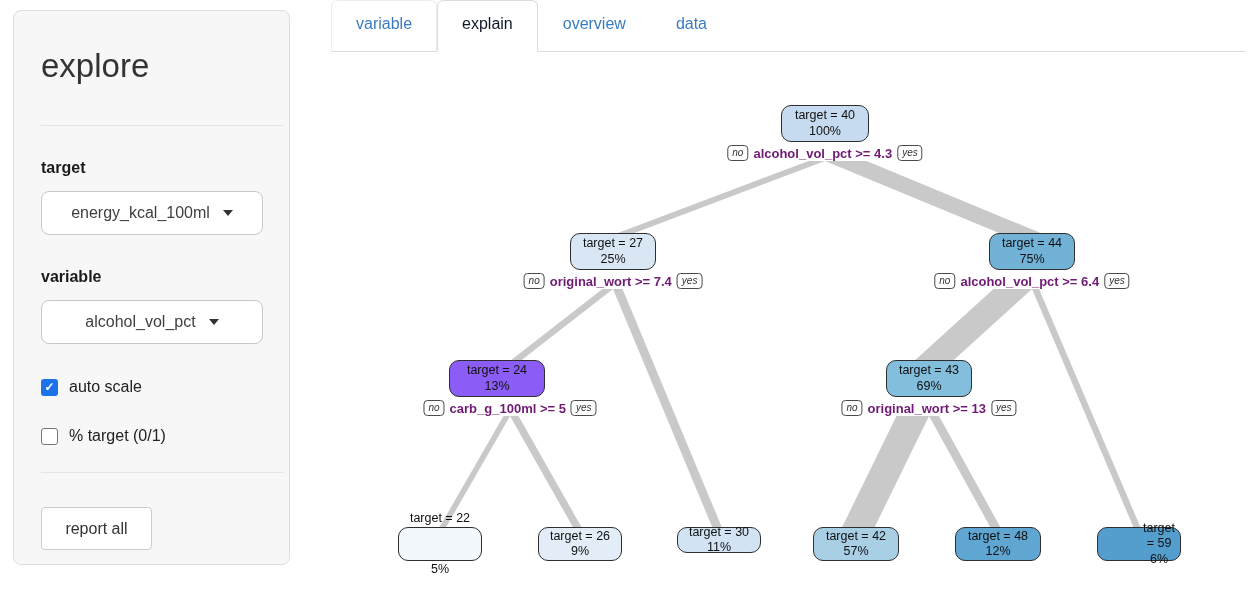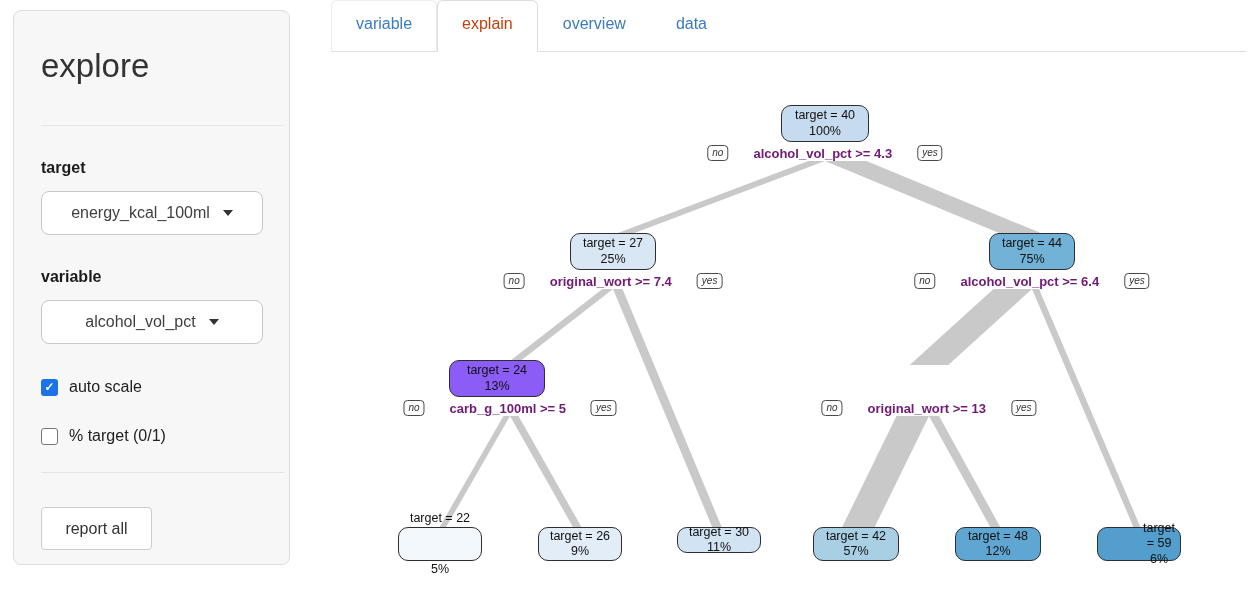--- a/index.html
+++ b/index.html
@@ -45,34 +45,34 @@
 
   
   .tabline { position:absolute; left:331px; top:51px; width:915px; height:1px; background:#ddd; z-index:1; }
   .tabbar { position:absolute; left:331px; top:0; height:52px; display:flex; z-index:2; }
   .tab {
     box-sizing:border-box; height:52px; padding:14px 24px 0 24px; font-size:16px;
     border:1px solid transparent; border-radius:6px 6px 0 0; color:#3a7cbe; cursor:pointer;
     background:transparent;
   }
   .tab.hover  { border-color:#ededed #ededed #ddd #ededed; }
-  .tab.active { color:#c2410c; background:#fff; border-color:#ddd #ddd #fff #ddd; }
+  .tab.active { color:#0f172a; background:#fff; border-color:#ddd #ddd #fff #ddd; }
 
   
   #tree { position:absolute; left:0; top:0; width:1259px; height:592px; z-index:0; }
   #tree svg { position:absolute; left:0; top:0; z-index:1; }
   .tnode {
     position:absolute; box-sizing:border-box; z-index:2;
     border:1.4px solid #2e2e2e; border-radius:10px;
     display:flex; flex-direction:column; align-items:center; justify-content:center;
     font-size:12.5px; color:#101010; line-height:1.22; cursor:pointer; text-align:center;
   }
   .splitrow {
     position:absolute; transform:translateX(-50%); z-index:2;
-    display:flex; align-items:center; gap:25px; white-space:nowrap;text-align:center;
+    display:flex; align-items:center; gap:5px; white-space:nowrap;text-align:center;
   }
   .splitlabel { font-weight:bold; font-size:13px; color:#701a75; }
   .chip {
     border:1px solid #4a4a4a; border-radius:4px; background:#fff;
     font-size:10px; font-style:italic; color:#333; padding:0 4px; height:14px; line-height:13px;
   }
 </style>
 </head>
 <body>
 
@@ -155,20 +155,24 @@
     </div>
     <div class="tnode" style="left: 449px; top: 360px; width: 96px; height: 37px; background: #8b5cf6;">
       <span>target = 24</span>
       <span>13%</span>
     </div>
     <div class="splitrow" style="left: 510px; top: 400px;">
       <span class="chip">no</span>
       <span class="splitlabel">carb_g_100ml &gt;= 5</span>
       <span class="chip">yes</span>
     </div>
+    <div class="tnode" style="left: 886px; top: 360px; width: 86px; height: 37px; background: rgb(131, 190, 220);">
+      <span>target = 43</span>
+      <span>69%</span>
+    </div>
     <div class="splitrow" style="left: 929px; top: 400px;">
       <span class="chip">no</span>
       <span class="splitlabel">original_wort &gt;= 13</span>
       <span class="chip">yes</span>
     </div>
     <div class="tnode" style="left: 398px; top: 527px; width: 84px; height: 34px; background: rgb(243, 248, 253); gap: 36px;">
       <span>target = 22</span>
       <span>5%</span>
     </div>
     <div class="tnode" style="left: 538px; top: 527px; width: 84px; height: 34px; background: rgb(226, 237, 248);">

